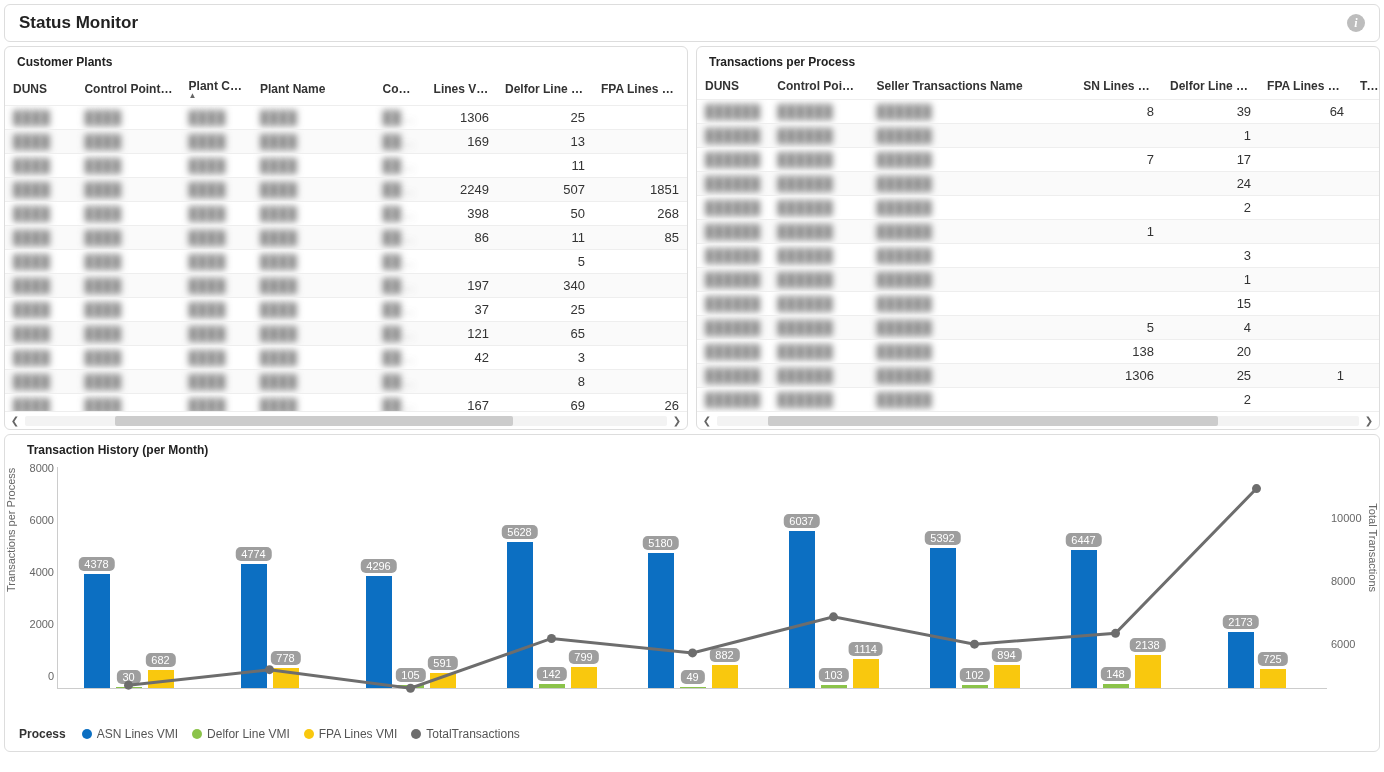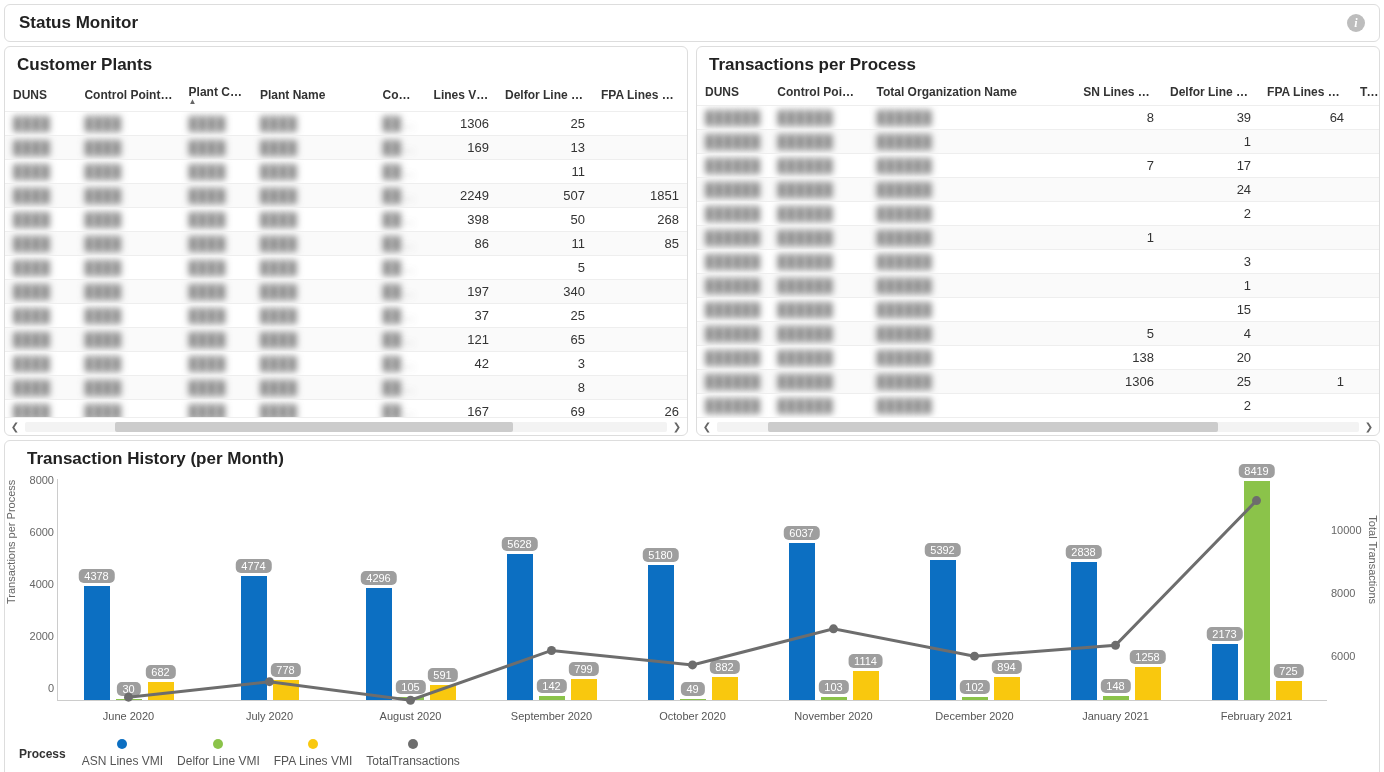--- a/index.html
+++ b/index.html
@@ -3,21 +3,21 @@
 <meta charset="utf-8">
 <style>
 * { box-sizing: border-box; margin: 0; padding: 0; }
 body { font-family: "Segoe UI", Arial, sans-serif; font-size: 12px; background: #fff; color: #333; padding: 2px; }
 .panel { border: 1px solid #ddd; border-radius: 6px; margin: 2px; background: #fff; }
 .header-panel { display: flex; justify-content: space-between; align-items: center; padding: 8px 14px; }
 .header-title { font-size: 17px; font-weight: 700; color: #222; }
 .info-icon { width: 18px; height: 18px; border-radius: 50%; background: #bdbdbd; color: #fff; display: flex; align-items: center; justify-content: center; font-size: 12px; font-weight: bold; font-style: italic; font-family: Georgia, serif; cursor: pointer; }
 .row { display: flex; gap: 4px; }
 .col { flex: 1; min-width: 0; }
-.section-title { font-size: 17px; font-weight: 700; padding: 8px 12px 4px; color: #222; }
+.section-title { font-size: 12px; font-weight: 700; padding: 8px 12px 4px; color: #222; }
 .table-wrap { overflow: hidden; position: relative; }
 .table-scroll { overflow: auto; max-height: 338px; }
 table { border-collapse: collapse; width: 100%; table-layout: fixed; }
 th { text-align: left; font-size: 12px; font-weight: 600; padding: 6px 8px; color: #333; white-space: nowrap; overflow: hidden; text-overflow: ellipsis; }
 th.sort .sort-ind { display:block; font-size:8px; color:#666; line-height:6px; }
 td { padding: 4px 8px; font-size: 13px; white-space: nowrap; overflow: hidden; text-overflow: ellipsis; }
 tbody tr { border-top: 1px solid #eee; }
 tbody tr:nth-child(even) { background: #fafafa; }
 .num { text-align: right; }
 .blur { color: transparent; text-shadow: 0 0 6px rgba(100,100,100,0.7); user-select: none; }
@@ -38,21 +38,21 @@
 .groups { position: absolute; left: 0; right: 0; top: 0; bottom: 0; display: flex; }
 .group { flex: 1; position: relative; display: flex; align-items: flex-end; justify-content: center; gap: 6px; padding: 0 18px; }
 .bar { position: relative; width: 26px; }
 .bar .lbl { position: absolute; left: 50%; transform: translateX(-50%); bottom: calc(100% + 3px); background: #9e9e9e; color: #fff; font-size: 11px; padding: 1px 6px; border-radius: 5px; white-space: nowrap; }
 .c-asn { background: #0c6fc2; }
 .c-delfor { background: #8bc34a; }
 .c-fpa { background: #f9c80e; }
 svg.line-overlay { position: absolute; left:0; top:0; width:100%; height:100%; overflow: visible; pointer-events:none; }
 .legend { display: flex; align-items: center; gap: 14px; padding: 10px 4px 4px; font-size: 12px; color: #555; }
 .legend .title { font-weight: 600; color: #333; margin-right: 2px; }
-.legend .item { display: flex; align-items: center; gap: 5px; flex-direction: column; }
+.legend .item { display: flex; align-items: center; gap: 5px; }
 .legend .sw { width: 10px; height: 10px; border-radius: 50%; }
 </style>
 </head>
 <body>
 
 <div class="panel header-panel">
   <div class="header-title">Status Monitor</div>
   <div class="info-icon">i</div>
 </div>
 
@@ -239,21 +239,21 @@
               <col style="width:200px">
               <col style="width:84px">
               <col style="width:94px">
               <col style="width:90px">
               <col style="width:26px">
             </colgroup>
           <thead>
               <tr id="tp-head">
                 <th>DUNS</th>
                 <th>Control Point ID</th>
-                <th>Total Organization Name</th>
+                <th>Seller Transactions Name</th>
                 <th class="num">SN Lines VMI</th>
                 <th class="num">Delfor Line VMI</th>
                 <th class="num">FPA Lines VMI</th>
                 <th class="num">To</th>
               </tr>
             </thead>
           <tbody id="tp-body">
               <tr>
                 <td class="blur">██████</td>
                 <td class="blur">██████</td>
@@ -522,48 +522,42 @@
             <div class="bar" style="height: 100%; display: flex; align-items: flex-end;">
               <div style="position: relative; width: 100%; height: 10.5176%;">
                 <div class="lbl">894</div>
                 <div class="c-fpa" style="position: absolute; inset: 0px;"></div>
               </div>
             </div>
           </div>
           <div class="group">
             <div class="bar" style="height: 100%; display: flex; align-items: flex-end;">
               <div style="position: relative; width: 100%; height: 62.6588%;">
-                <div class="lbl">2838</div>
+                <div class="lbl">6447</div>
                 <div class="c-asn" style="position: absolute; inset: 0px;"></div>
               </div>
             </div>
             <div class="bar" style="height: 100%; display: flex; align-items: flex-end;">
               <div style="position: relative; width: 100%; height: 1.74118%;">
                 <div class="lbl">148</div>
                 <div class="c-delfor" style="position: absolute; inset: 0px;"></div>
               </div>
             </div>
             <div class="bar" style="height: 100%; display: flex; align-items: flex-end;">
               <div style="position: relative; width: 100%; height: 14.8%;">
-                <div class="lbl">1258</div>
+                <div class="lbl">2138</div>
                 <div class="c-fpa" style="position: absolute; inset: 0px;"></div>
               </div>
             </div>
           </div>
           <div class="group">
             <div class="bar" style="height: 100%; display: flex; align-items: flex-end;">
               <div style="position: relative; width: 100%; height: 25.5647%; padding-left: 22px;">
                 <div class="lbl">2173</div>
                 <div class="c-asn" style="position: absolute; inset: 0px;"></div>
-              </div>
-            </div>
-            <div class="bar" style="height: 100%; display: flex; align-items: flex-end;">
-              <div style="position: relative; width: 100%; height: 99.0471%;">
-                <div class="lbl">8419</div>
-                <div class="c-delfor" style="position: absolute; inset: 0px;"></div>
               </div>
             </div>
             <div class="bar" style="height: 100%; display: flex; align-items: flex-end;">
               <div style="position: relative; width: 100%; height: 8.52941%;">
                 <div class="lbl">725</div>
                 <div class="c-fpa" style="position: absolute; inset: 0px;"></div>
               </div>
             </div>
           </div>
         </div>
@@ -572,31 +566,20 @@
           <circle cx="70.55555555555556" cy="219.1457142857143" r="4.5" fill="#6d6d6d"></circle>
           <circle cx="211.66666666666666" cy="203.6057142857143" r="4.5" fill="#6d6d6d"></circle>
           <circle cx="352.77777777777777" cy="222.2537142857143" r="4.5" fill="#6d6d6d"></circle>
           <circle cx="493.8888888888889" cy="172.2402857142857" r="4.5" fill="#6d6d6d"></circle>
           <circle cx="635" cy="186.76542857142857" r="4.5" fill="#6d6d6d"></circle>
           <circle cx="776.1111111111112" cy="150.516" r="4.5" fill="#6d6d6d"></circle>
           <circle cx="917.2222222222222" cy="177.98057142857144" r="4.5" fill="#6d6d6d"></circle>
           <circle cx="1058.3333333333335" cy="167.07085714285714" r="4.5" fill="#6d6d6d"></circle>
           <circle cx="1199.4444444444443" cy="21.66085714285714" r="4.5" fill="#6d6d6d"></circle>
         </svg>
-      <div class="cats" id="cats">
-          <div class="cat">June 2020</div>
-          <div class="cat">July 2020</div>
-          <div class="cat">August 2020</div>
-          <div class="cat">September 2020</div>
-          <div class="cat">October 2020</div>
-          <div class="cat">November 2020</div>
-          <div class="cat">December 2020</div>
-          <div class="cat">January 2021</div>
-          <div class="cat">February 2021</div>
-        </div>
     <div class="ytick" style="bottom: 0%; top: auto;">0</div>
         <div class="ytick" style="bottom: 23.5294%; top: auto;">2000</div>
         <div class="ytick" style="bottom: 47.0588%; top: auto;">4000</div>
         <div class="ytick" style="bottom: 70.5882%; top: auto;">6000</div>
         <div class="ytick" style="bottom: 94.1176%; top: auto;">8000</div>
         <div class="ytick-r" style="bottom: 14.2857%; top: auto;">6000</div>
         <div class="ytick-r" style="bottom: 42.8571%; top: auto;">8000</div>
         <div class="ytick-r" style="bottom: 71.4286%; top: auto;">10000</div>
       </div>
   </div>

